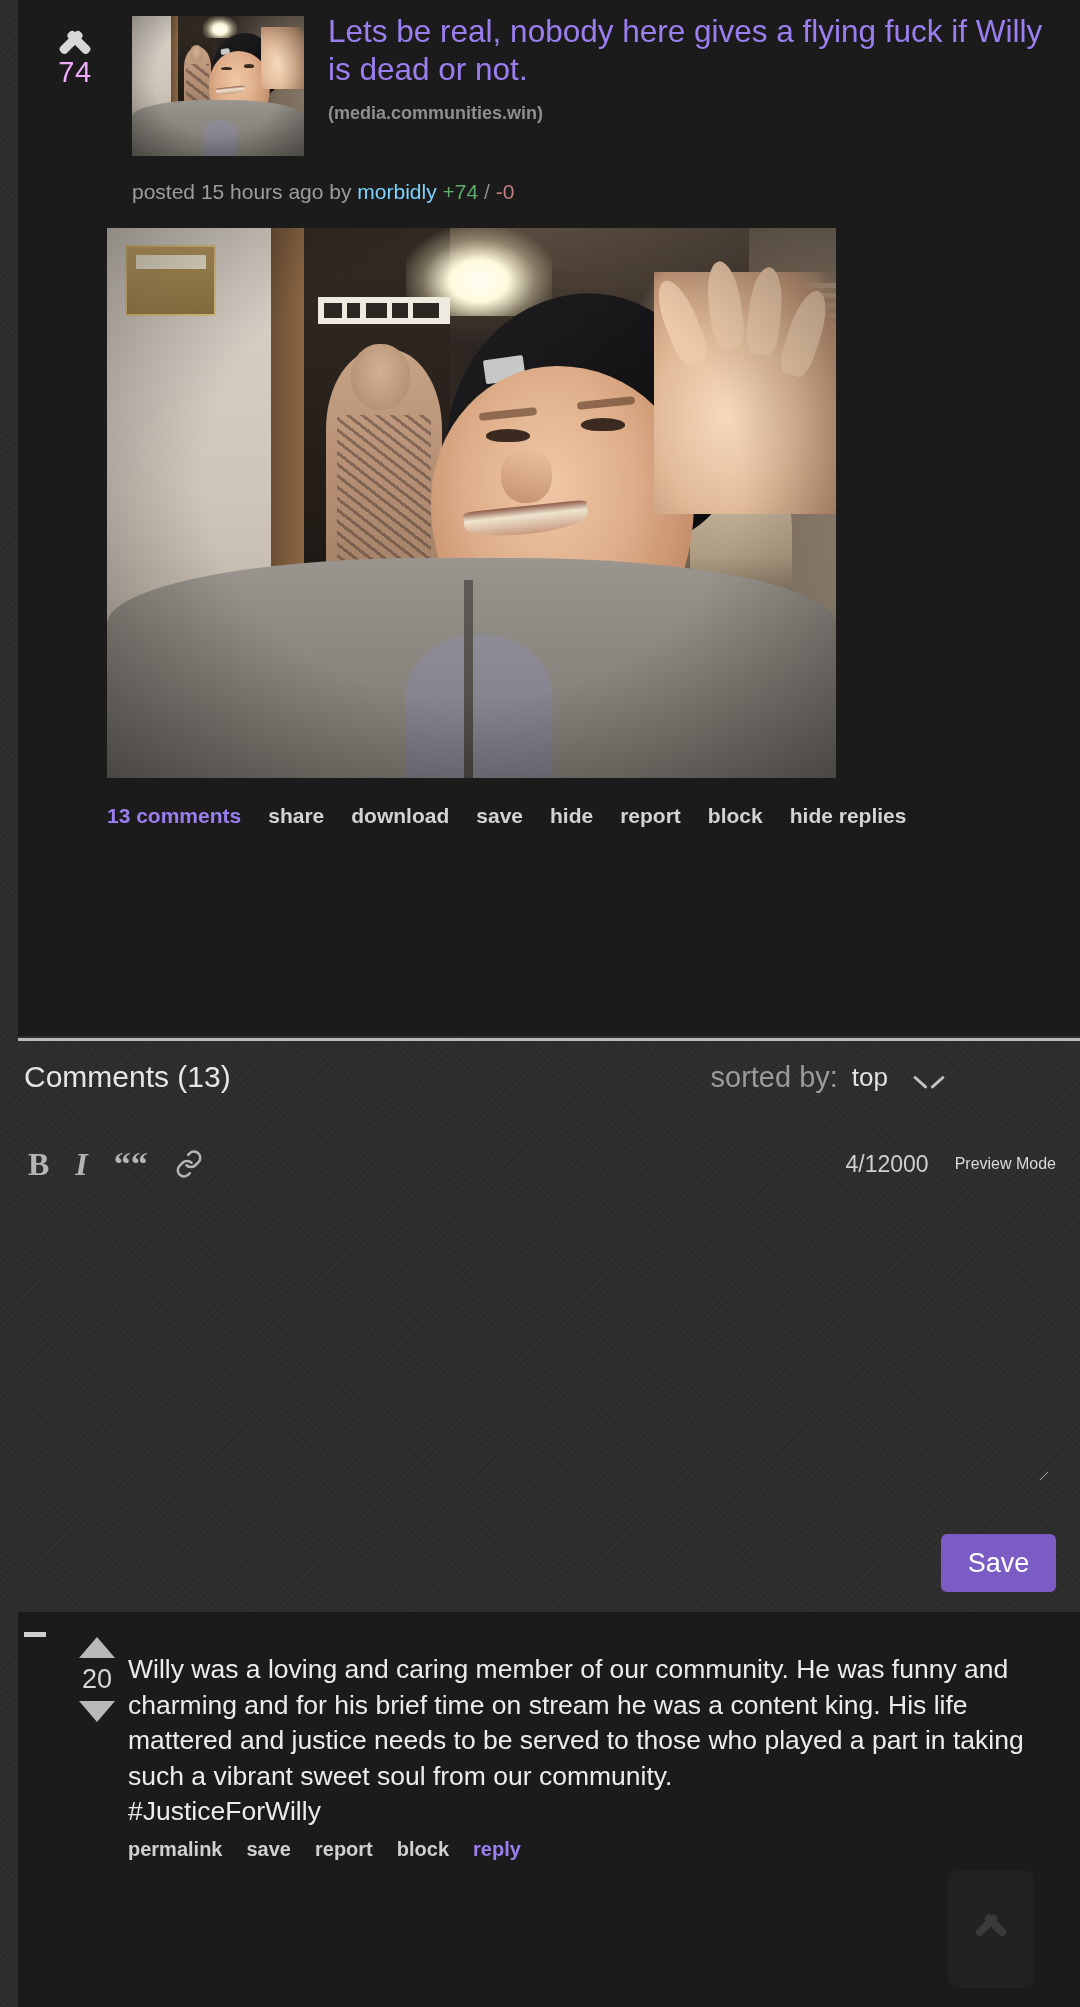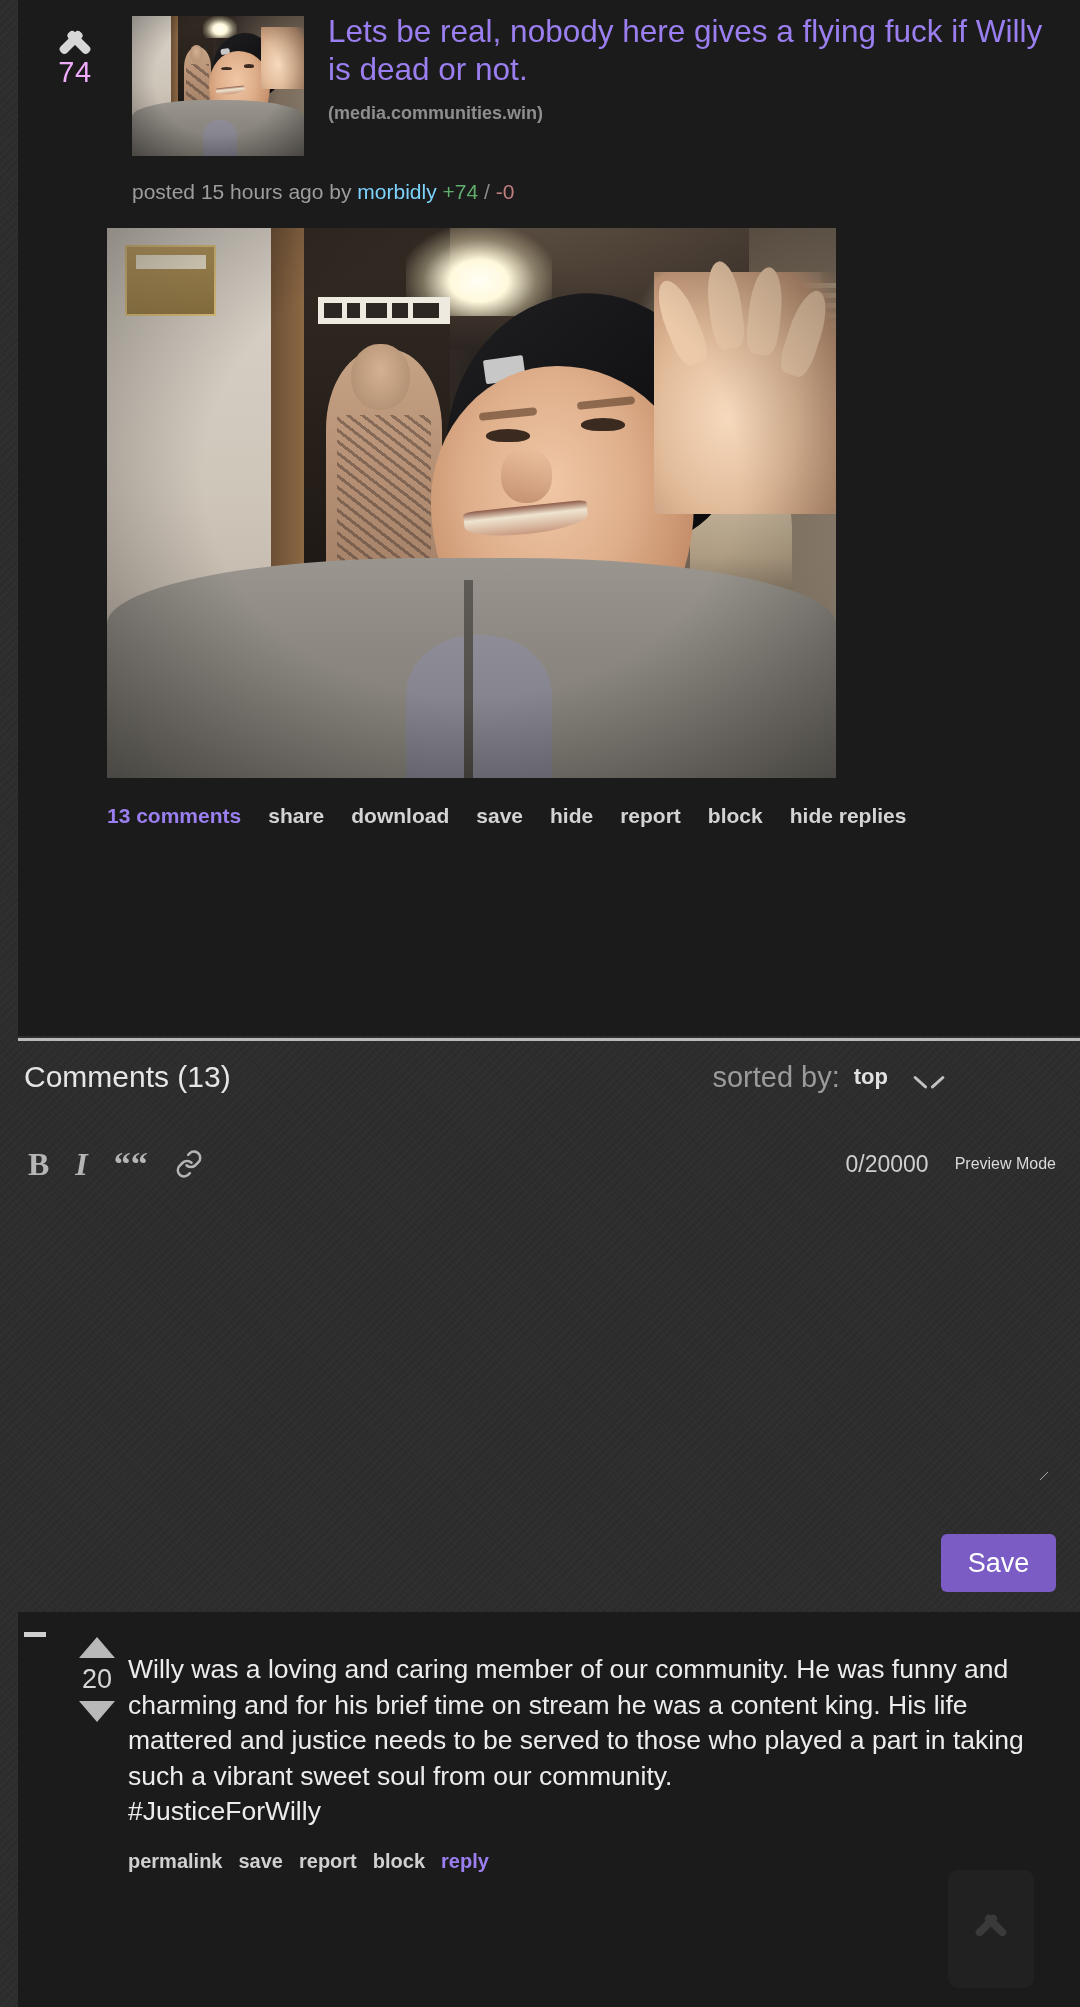--- a/index.html
+++ b/index.html
@@ -232,21 +232,21 @@
     font-size: 30px;
   }
   .sort-wrap {
     margin-left: auto;
     display: flex;
     align-items: center;
     gap: 14px;
     cursor: pointer;
   }
   .sort-label { color: #9b9b9b; font-size: 29px; }
-  .sort-value { color: #e2e2e2; font-size: 22px; font-weight: bold; }
+  .sort-value { color: #e2e2e2; font-size: 26px; }
   .chev-down {
     width: 30px; height: 18px; position: relative; margin-left: 12px;
   }
   .chev-down::before, .chev-down::after {
     content:""; position:absolute; width:17px; height:3px; background:#c2c2c2;
     top: 7px; border-radius:2px;
   }
   .chev-down::before { left:0;  transform: rotate(42deg); transform-origin: 0 50%; }
   .chev-down::after  { right:0; transform: rotate(-42deg); transform-origin: 100% 50%; }
 
@@ -346,22 +346,22 @@
   .cmeta .cslash { color:#9a9a9a; }
   .cmeta .cdown  { color:#c07d7d; }
   .ctext {
     color: #ececec;
     font-size: 26.5px;
     line-height: 1.34;
     margin-top: 14px;
     white-space: pre-line;
   }
   .clinks {
-    margin-top: 20px;
-    display: flex; gap: 16px;
+    margin-top: 8px;
+    display: flex; gap: 24px;
     font-size: 20px; font-weight: 700;
   }
   .clinks a { color: #d0d0d0; text-decoration:none; cursor:pointer; }
   .clinks a.hot { color: #9b7ff0; }
 
   
   .to-top {
     position: absolute;
     left: 948px; top: 1870px;
     width: 86px; height: 118px;
@@ -503,21 +503,21 @@
       <span class="tb-btn tb-i">I</span>
       <span class="tb-btn tb-q">““</span>
       <span class="tb-btn tb-link">
         <svg width="30" height="30" viewBox="0 0 24 24" fill="none" stroke="#b5b5b5" stroke-width="2" stroke-linecap="round">
           <path d="M10 13a5 5 0 0 0 7.07 0l2.5-2.5a5 5 0 0 0-7.07-7.07l-1.2 1.2"></path>
           <path d="M14 11a5 5 0 0 0-7.07 0l-2.5 2.5a5 5 0 0 0 7.07 7.07l1.2-1.2"></path>
         </svg>
       </span>
     </div>
     <div class="tb-right">
-      <span class="tb-count">0/20000</span>
+      <span class="tb-count">4/12000</span>
       <span class="tb-preview">Preview Mode</span>
     </div>
   </div>
 
   <div class="resize-dot"></div>
 
   <button class="save-btn">Save</button>
 
   <div class="comment">
     <div class="collapse-dash"></div>

